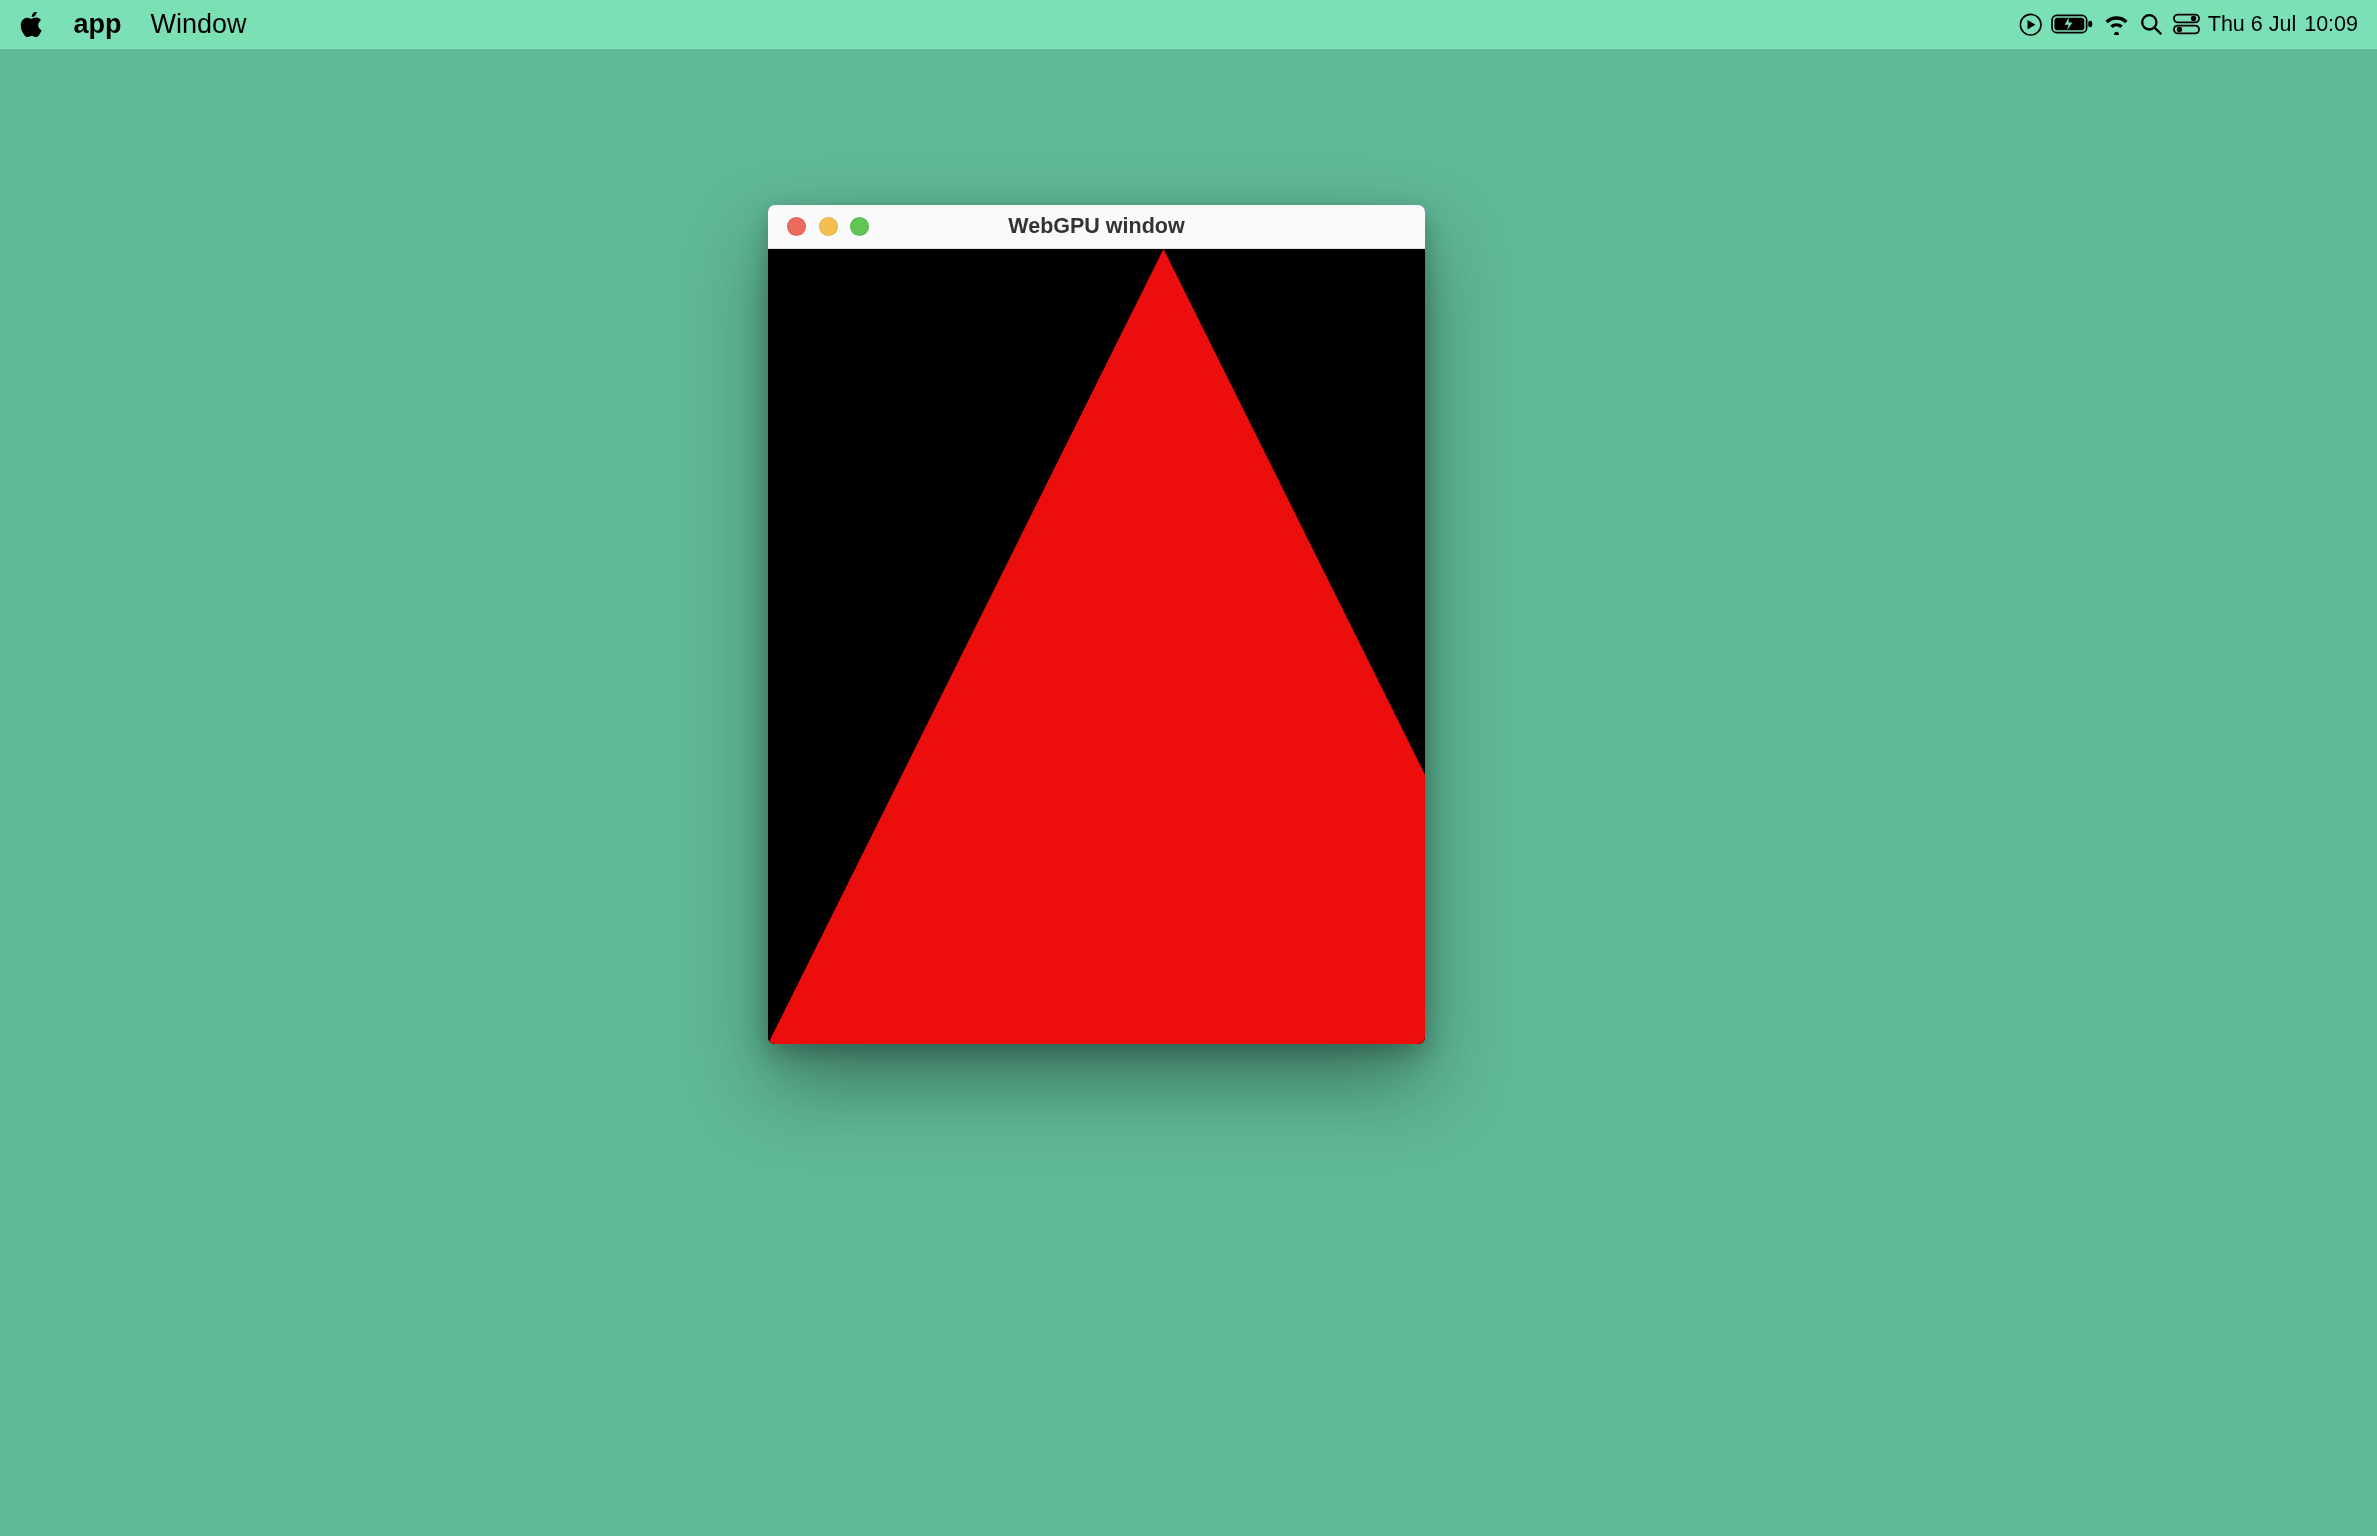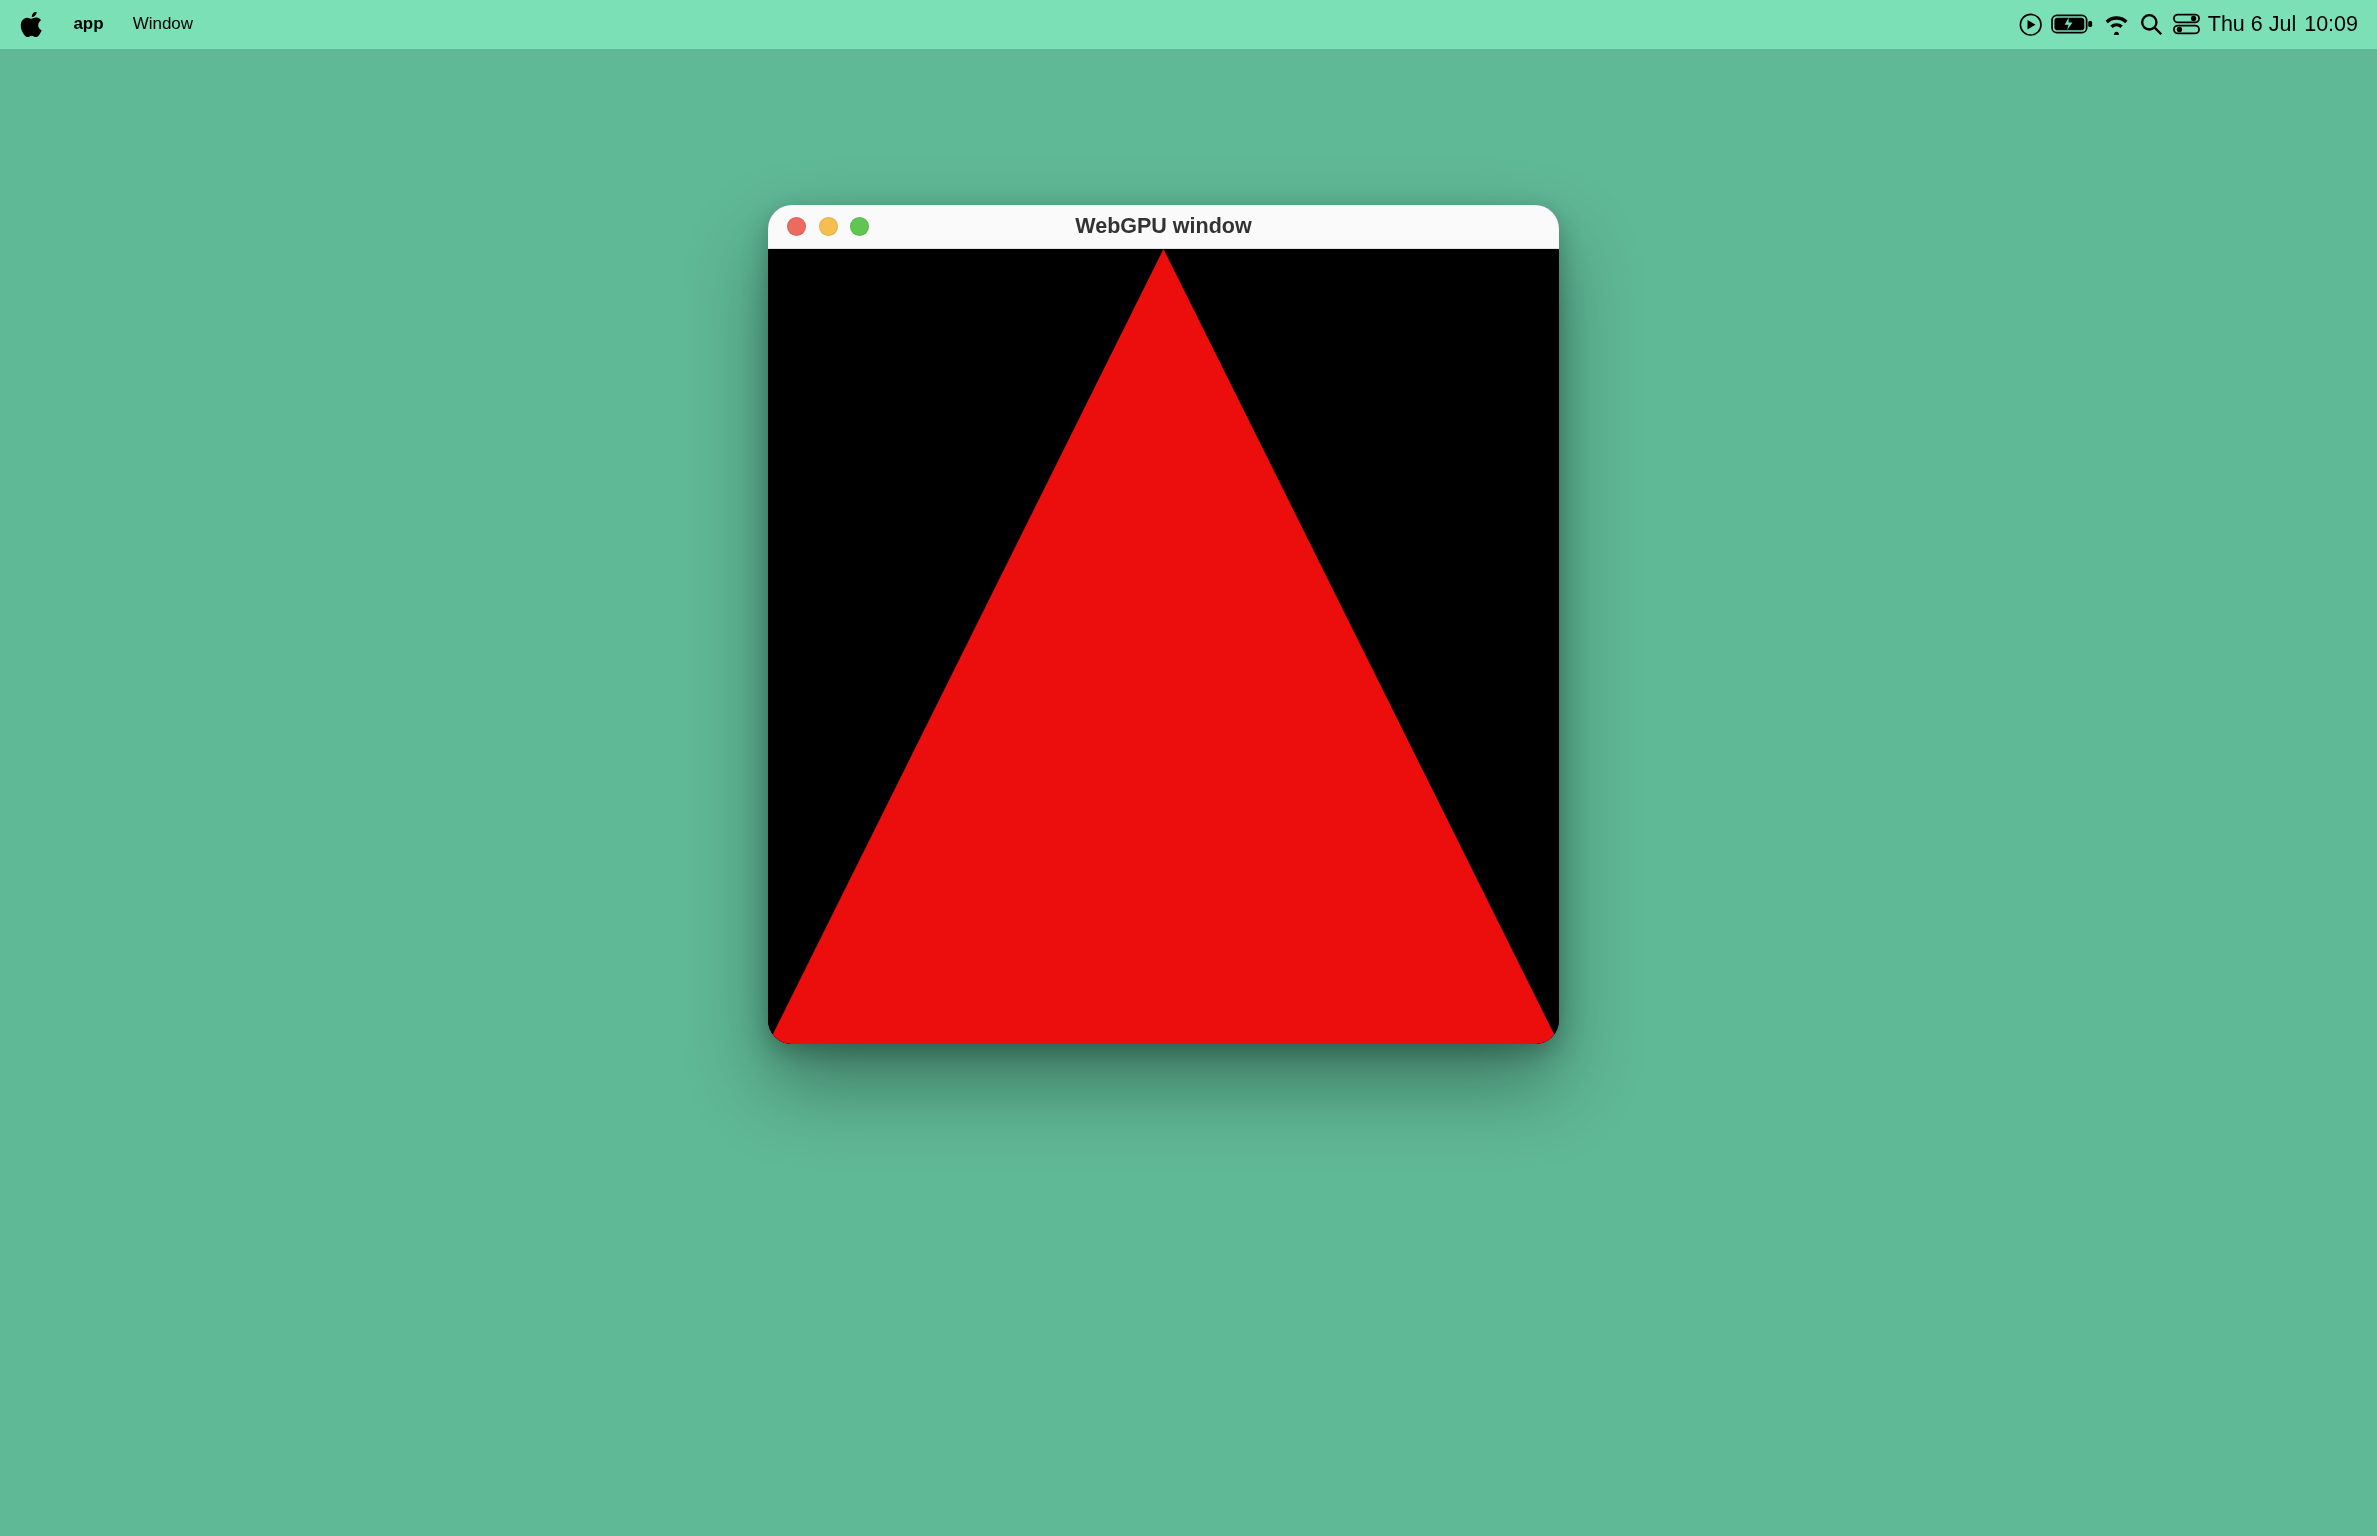--- a/index.html
+++ b/index.html
@@ -35,21 +35,21 @@
       gap: 29px;
     }
 
     .apple-logo svg {
       width: 25.4px;
       height: 25.4px;
       display: block;
     }
 
     .menu-item {
-      font-size: 17px;
+      font-size: 27px;
       color: #000;
     }
 
     .menu-item.bold {
       font-weight: 700;
     }
 
     .menubar-right {
       display: flex;
       align-items: center;
@@ -69,23 +69,23 @@
     .status-text {
       font-size: 21.5px;
       color: #000;
     }
 
     
     .app-window {
       position: absolute;
       left: 768px;
       top: 205px;
-      width: 791px;
+      width: 657px;
       background: #8b5cf6;
-      border-radius: 24px;
+      border-radius: 7px;
       overflow: hidden;
       box-shadow: 0 40px 79px rgba(0,0,0,0.35), 0 8px 24px rgba(0,0,0,0.25);
     }
 
     .titlebar {
       height: 44px;
       background: #fafafa;
       display: flex;
       align-items: center;
       position: relative;

